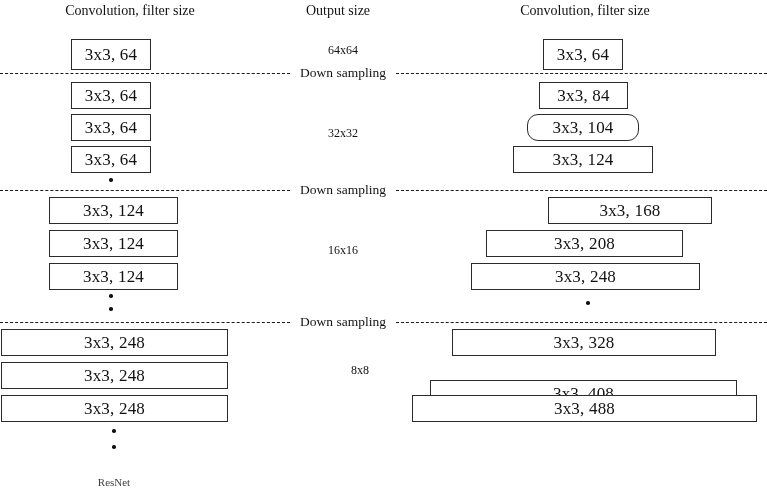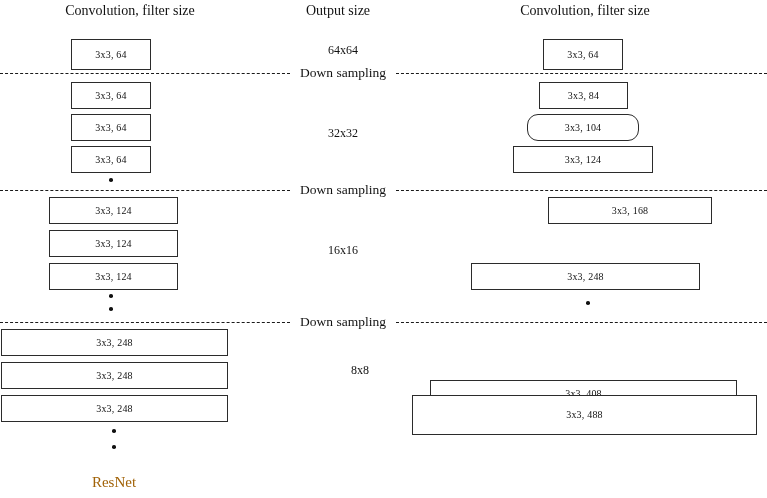--- a/index.html
+++ b/index.html
@@ -28,36 +28,36 @@
     white-space: nowrap;
     color: #111;
   }
   .col-heading.left   { left: 0;   top: 3px;  width: 260px; }
   .col-heading.center { left: 268px; top: 3px; width: 140px; text-align: center; }
   .col-heading.right  { left: 420px; top: 3px; width: 330px; }
 
   
   .col-footer {
     position: absolute;
-    font-size: 15px;
+    font-size: 11px;
     line-height: 18px;
     text-align: center;
     white-space: nowrap;
-    color: #a16207;
+    color: #404040;
   }
   .col-footer.left  { left: 34px;  top: 473px; width: 160px; }
   .col-footer.right { left: 500px; top: 498px; width: 180px; text-align: right; }
 
   
   .conv-box {
     position: absolute;
     box-sizing: border-box;
     border: 1.4px solid #2b2b2b;
     background: #ffffff;
-    font-size: 10px;
+    font-size: 17px;
     line-height: 1;
     display: flex;
     align-items: center;
     justify-content: center;
     color: #111;
     white-space: nowrap;
     letter-spacing: 0.2px;
   }
 
   
@@ -139,22 +139,24 @@
   <div class="dot" style="left:112px; top:429px;"></div>
   <div class="dot" style="left:112px; top:445px;"></div>
 
   <div class="conv-box" style="left:543px; top:39px; width:80px; height:31px;">3x3, 64</div>
 
   <div class="conv-box" style="left:539px; top:82px; width:89px; height:27px;">3x3, 84</div>
   <div class="conv-box" style="left:527px; top:114px; width:112px; height:27px;border-radius:11px;">3x3, 104</div>
   <div class="conv-box" style="left:513px; top:146px; width:140px; height:27px;">3x3, 124</div>
 
   <div class="conv-box" style="left:500px; top:197px; width:164px; height:27px;margin-left:48px;">3x3, 168</div>
+  <div class="conv-box" style="left:486px; top:230px; width:197px; height:27px;">3x3, 208</div>
   <div class="conv-box" style="left:471px; top:263px; width:229px; height:27px;">3x3, 248</div>
   <div class="dot" style="left:586px; top:301px;"></div>
 
+  <div class="conv-box" style="left:452px; top:329px; width:264px; height:27px;">3x3, 328</div>
   <div class="conv-box" style="left:430px; top:380px; width:307px; height:27px;">3x3, 408</div>
-  <div class="conv-box" style="left:412px; top:395px; width:345px; height:40px;">3x3, 488</div>
+  <div class="conv-box" style="left:412px; top:395px; width:345px; height:27px;">3x3, 488</div>
 
   <div class="col-footer left">ResNet</div>
   <div class="col-footer right">PyramidNet</div>
 
 </div>
 
 </body></html>

